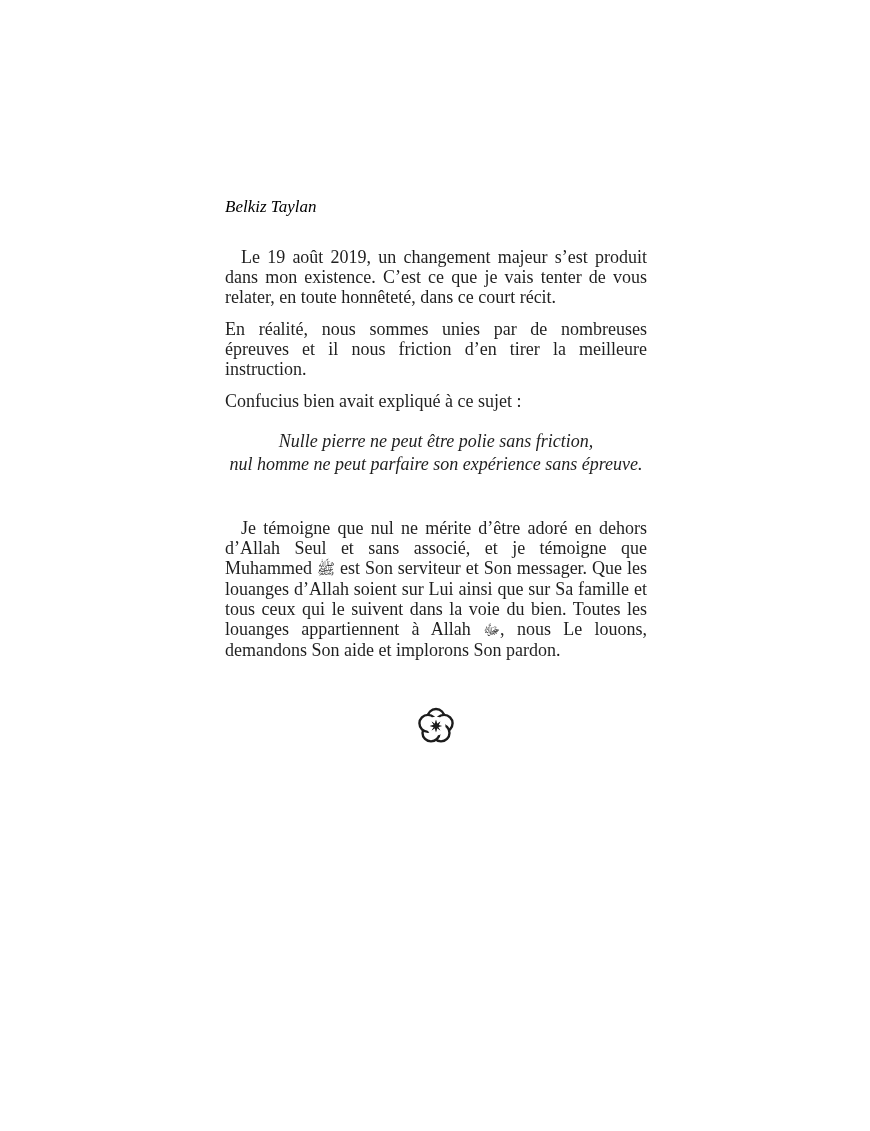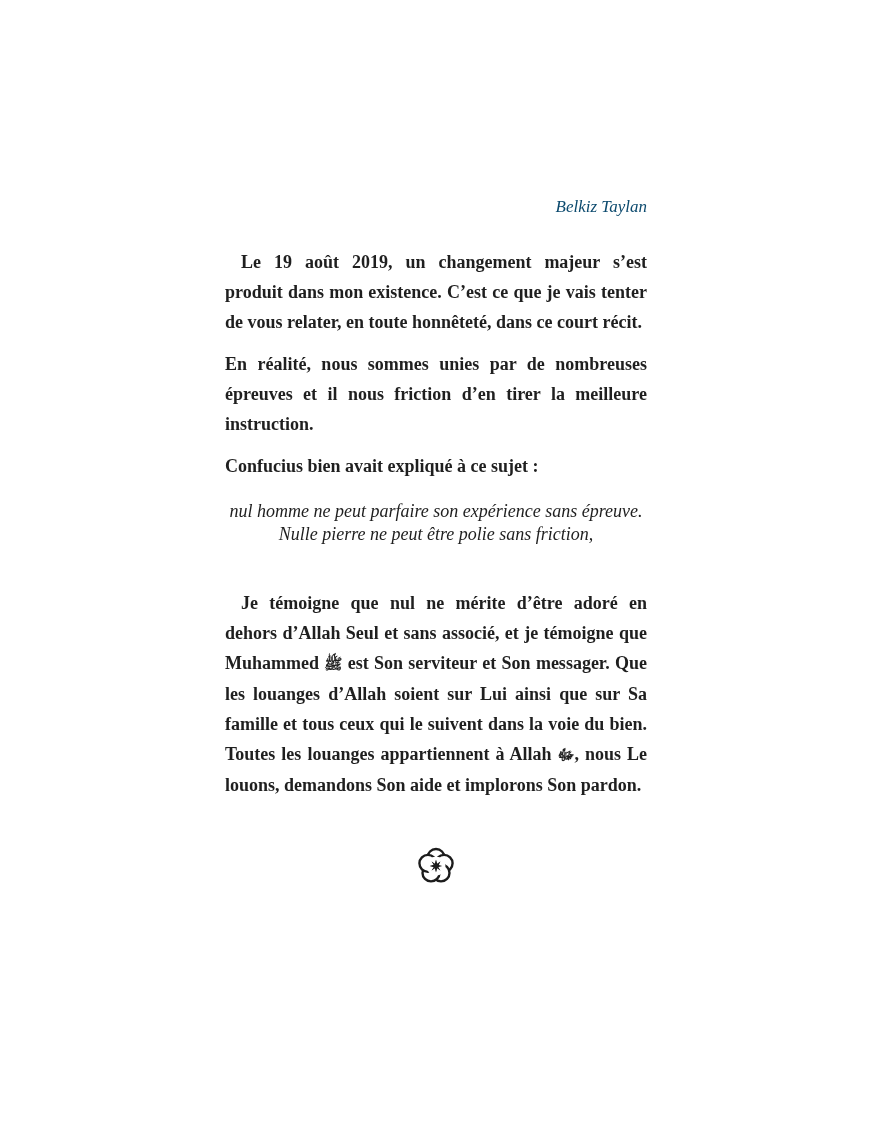--- a/index.html
+++ b/index.html
@@ -16,32 +16,31 @@
     color: #1f1f1f;
     overflow: hidden;
   }
   .content {
     position: absolute;
     left: 225px;
     top: 197px;
     width: 422px;
   }
   .running-head {
-    text-align: right;
+    text-align: left;
     font-style: italic;
     font-size: 17px;
-    color: #0c4a6e;
+    color: #000000;
     margin: 0 0 30px 0;
   }
   .body-paragraph {
     font-size: 18px;
-    line-height: 30px;
+    line-height: 20px;
     text-align: justify;
     margin: 0 0 12px 0;
-    font-weight: bold;
   }
   .body-paragraph.indent {
     text-indent: 16px;
   }
   .quote {
     margin: 19px 0 42px 0;
     text-align: center;
     font-style: italic;
     font-size: 18px;
     line-height: 23px;
@@ -70,22 +69,22 @@
     <p class="running-head">Belkiz Taylan</p>
 
     <p class="body-paragraph indent">Le 19 août 2019, un changement majeur s’est produit dans mon existence. C’est ce que je vais tenter de vous relater, en toute honnêteté, dans ce court récit.</p>
 
 
     <p class="body-paragraph">En réalité, nous sommes unies par de nombreuses épreuves et il nous friction d’en tirer la meilleure instruction.</p>
 
     <p class="body-paragraph">Confucius bien avait expliqué à ce sujet :</p>
 
     <div class="quote">
+      <span class="quote-line">Nulle pierre ne peut être polie sans friction,</span>
       <span class="quote-line">nul homme ne peut parfaire son expérience sans épreuve.</span>
-      <span class="quote-line">Nulle pierre ne peut être polie sans friction,</span>
     </div>
 
     <p class="body-paragraph indent"><span>Je témoigne que nul ne mérite d’être adoré en dehors d’Allah Seul et sans associé, et je témoigne que Muhammed </span><span class="calligraphy">ﷺ</span><span> est Son serviteur et Son messager. Que les louanges d’Allah soient sur Lui ainsi que sur Sa famille et tous ceux qui le suivent dans la voie du bien. Toutes les louanges appartiennent à Allah </span><span class="calligraphy">ﷻ</span><span>, nous Le louons, demandons Son aide et implorons Son pardon.</span></p>
 
     <div class="ornament-wrap">
       <svg width="44" height="44" viewBox="0 0 44 44" aria-hidden="true">
         <g stroke="#1c1c1c" stroke-width="2.4" fill="#ffffff">
           <circle cx="22" cy="13.5" r="8.5"></circle>
           <circle cx="30.08" cy="19.37" r="8.5"></circle>
           <circle cx="27" cy="28.88" r="8.5"></circle>

